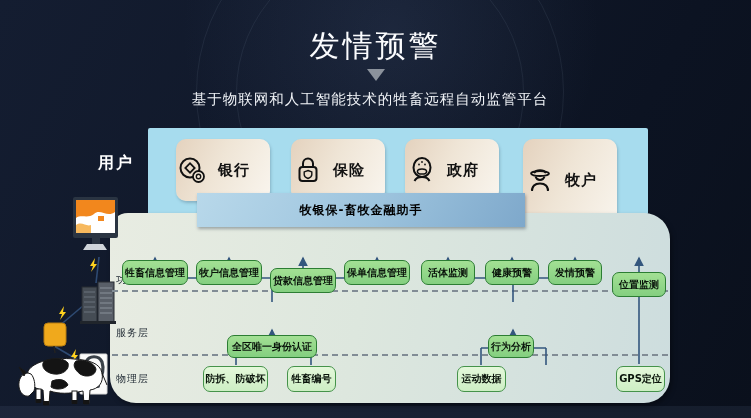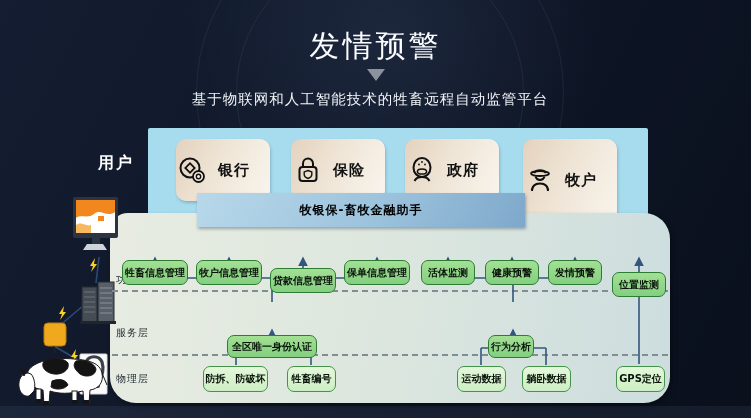--- a/index.html
+++ b/index.html
@@ -156,21 +156,20 @@
   <div class="gbox" style="left:485px;top:228px;width:54px;">健康预警</div>
   <div class="gbox" style="left:548px;top:228px;width:54px;">发情预警</div>
   <div class="gbox" style="left:612px;top:240px;width:54px;">位置监测</div>
 
   <div class="gbox sbox" style="left:227px;width:90px;">全区唯一身份认证</div>
   <div class="gbox sbox" style="left:488px;width:46px;">行为分析</div>
 
   <div class="pbox" style="left:287px;width:49px;">牲畜编号</div>
   <div class="pbox" style="left:203px;width:65px;">防拆、防破坏</div>
   <div class="pbox" style="left:457px;width:49px;">运动数据</div>
-  <div class="pbox" style="left:522px;width:49px;">躺卧数据</div>
   <div class="pbox" style="left:616px;width:49px;">GPS定位</div>
 
   <svg class="left-art" width="106" height="223" viewBox="0 0 106 223">
 
     <g stroke="#2e4a72" stroke-width="1.6">
       <path d="M85,62 L82,88"></path>
       <path d="M70,110 L44,132"></path>
       <path d="M40,151 L64,165"></path>
     </g>
 

